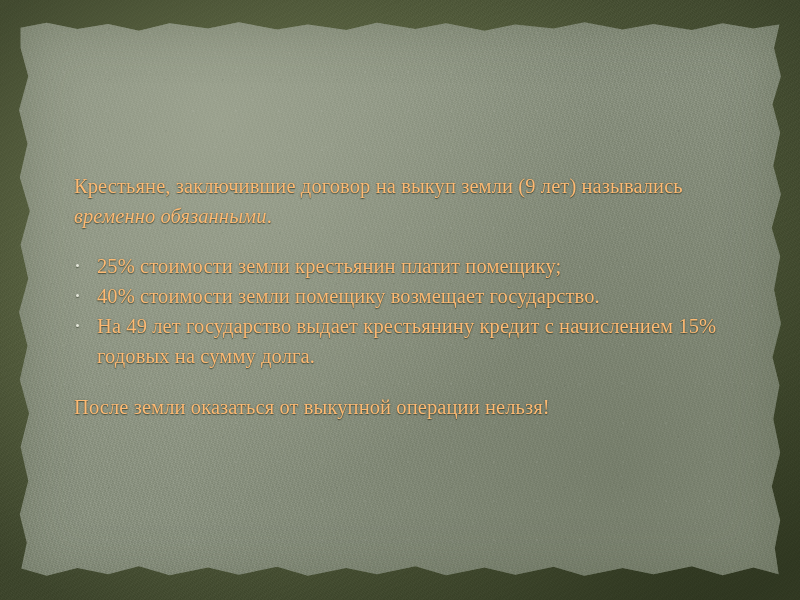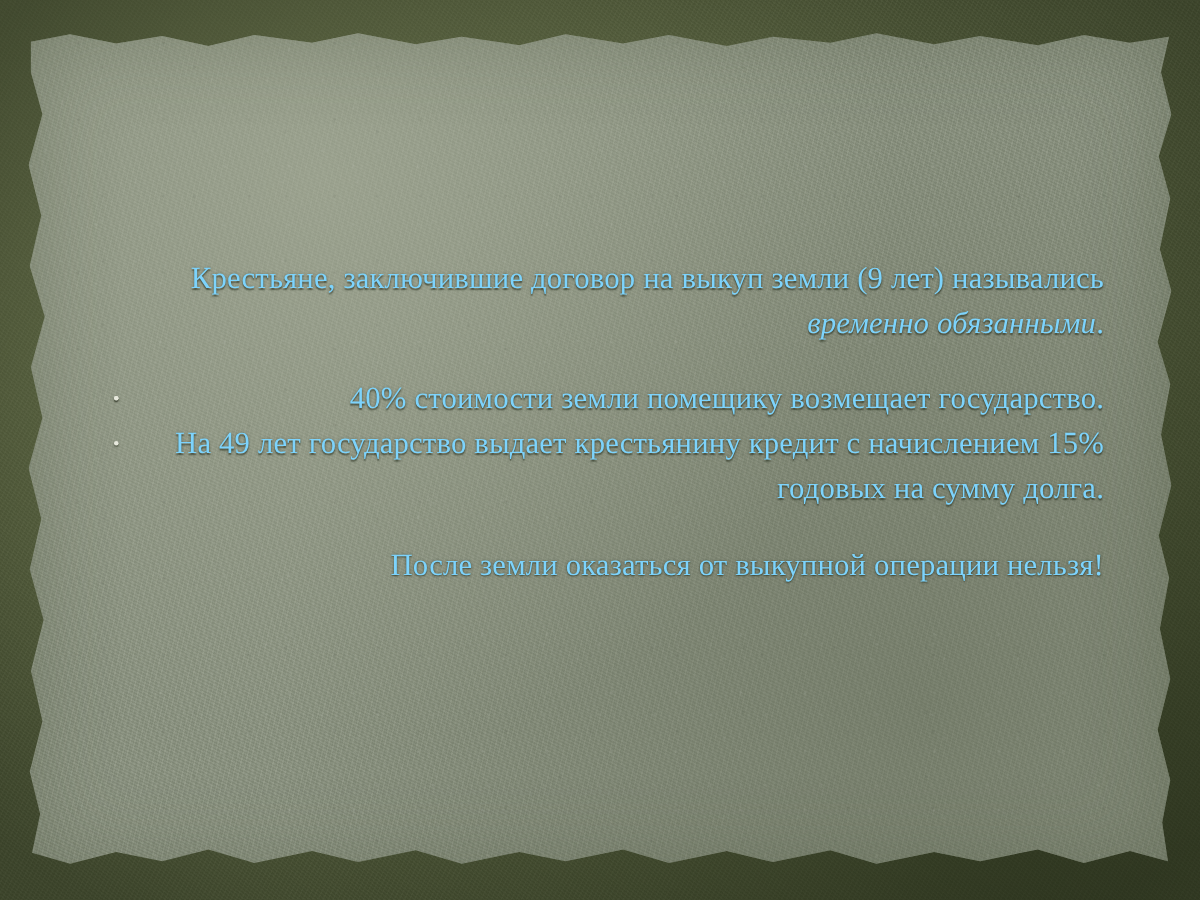--- a/index.html
+++ b/index.html
@@ -88,29 +88,28 @@
 
   
   #content {
     position: absolute;
     left: 74px;
     top: 150px;
     width: 662px;
   }
   .line,
   .bullet-item {
-    color: #7dd3fc;
+    color: #fdba74;
     font-size: 20.5px;
     line-height: 30px;
     letter-spacing: 0.1px;
     text-shadow:
       0 1px 1px rgba(28,34,18,0.55),
       0 0 2px rgba(30,36,20,0.35);
     white-space: pre-wrap;
-    text-align: right;
   }
   .line em,
   .italic {
     font-style: italic;
   }
   .bullet-list {
     list-style: none;
     margin: 0;
     padding: 0;
   }
@@ -141,21 +140,21 @@
     <div id="paper-grain"></div>
   </div>
 
   <div id="content">
 
     <p class="line"><span>Крестьяне, заключившие договор на выкуп земли (9 лет) назывались </span><em class="italic">временно обязанными</em><span>.</span></p>
 
 
 
     <ul class="bullet-list">
-      <li class="bullet-item"><span class="bullet-dot"></span></li>
+      <li class="bullet-item"><span class="bullet-dot"></span><span>25% стоимости земли крестьянин платит помещику;</span></li>
       <li class="bullet-item"><span class="bullet-dot"></span><span>40% стоимости земли помещику возмещает государство.</span></li>
       <li class="bullet-item"><span class="bullet-dot"></span><span>На 49 лет государство выдает крестьянину кредит с начислением 15% годовых на сумму долга.</span></li>
     </ul>
 
     <p class="line">После земли оказаться от выкупной операции нельзя!</p>
 
   </div>
 </div>
 
 </body></html>

